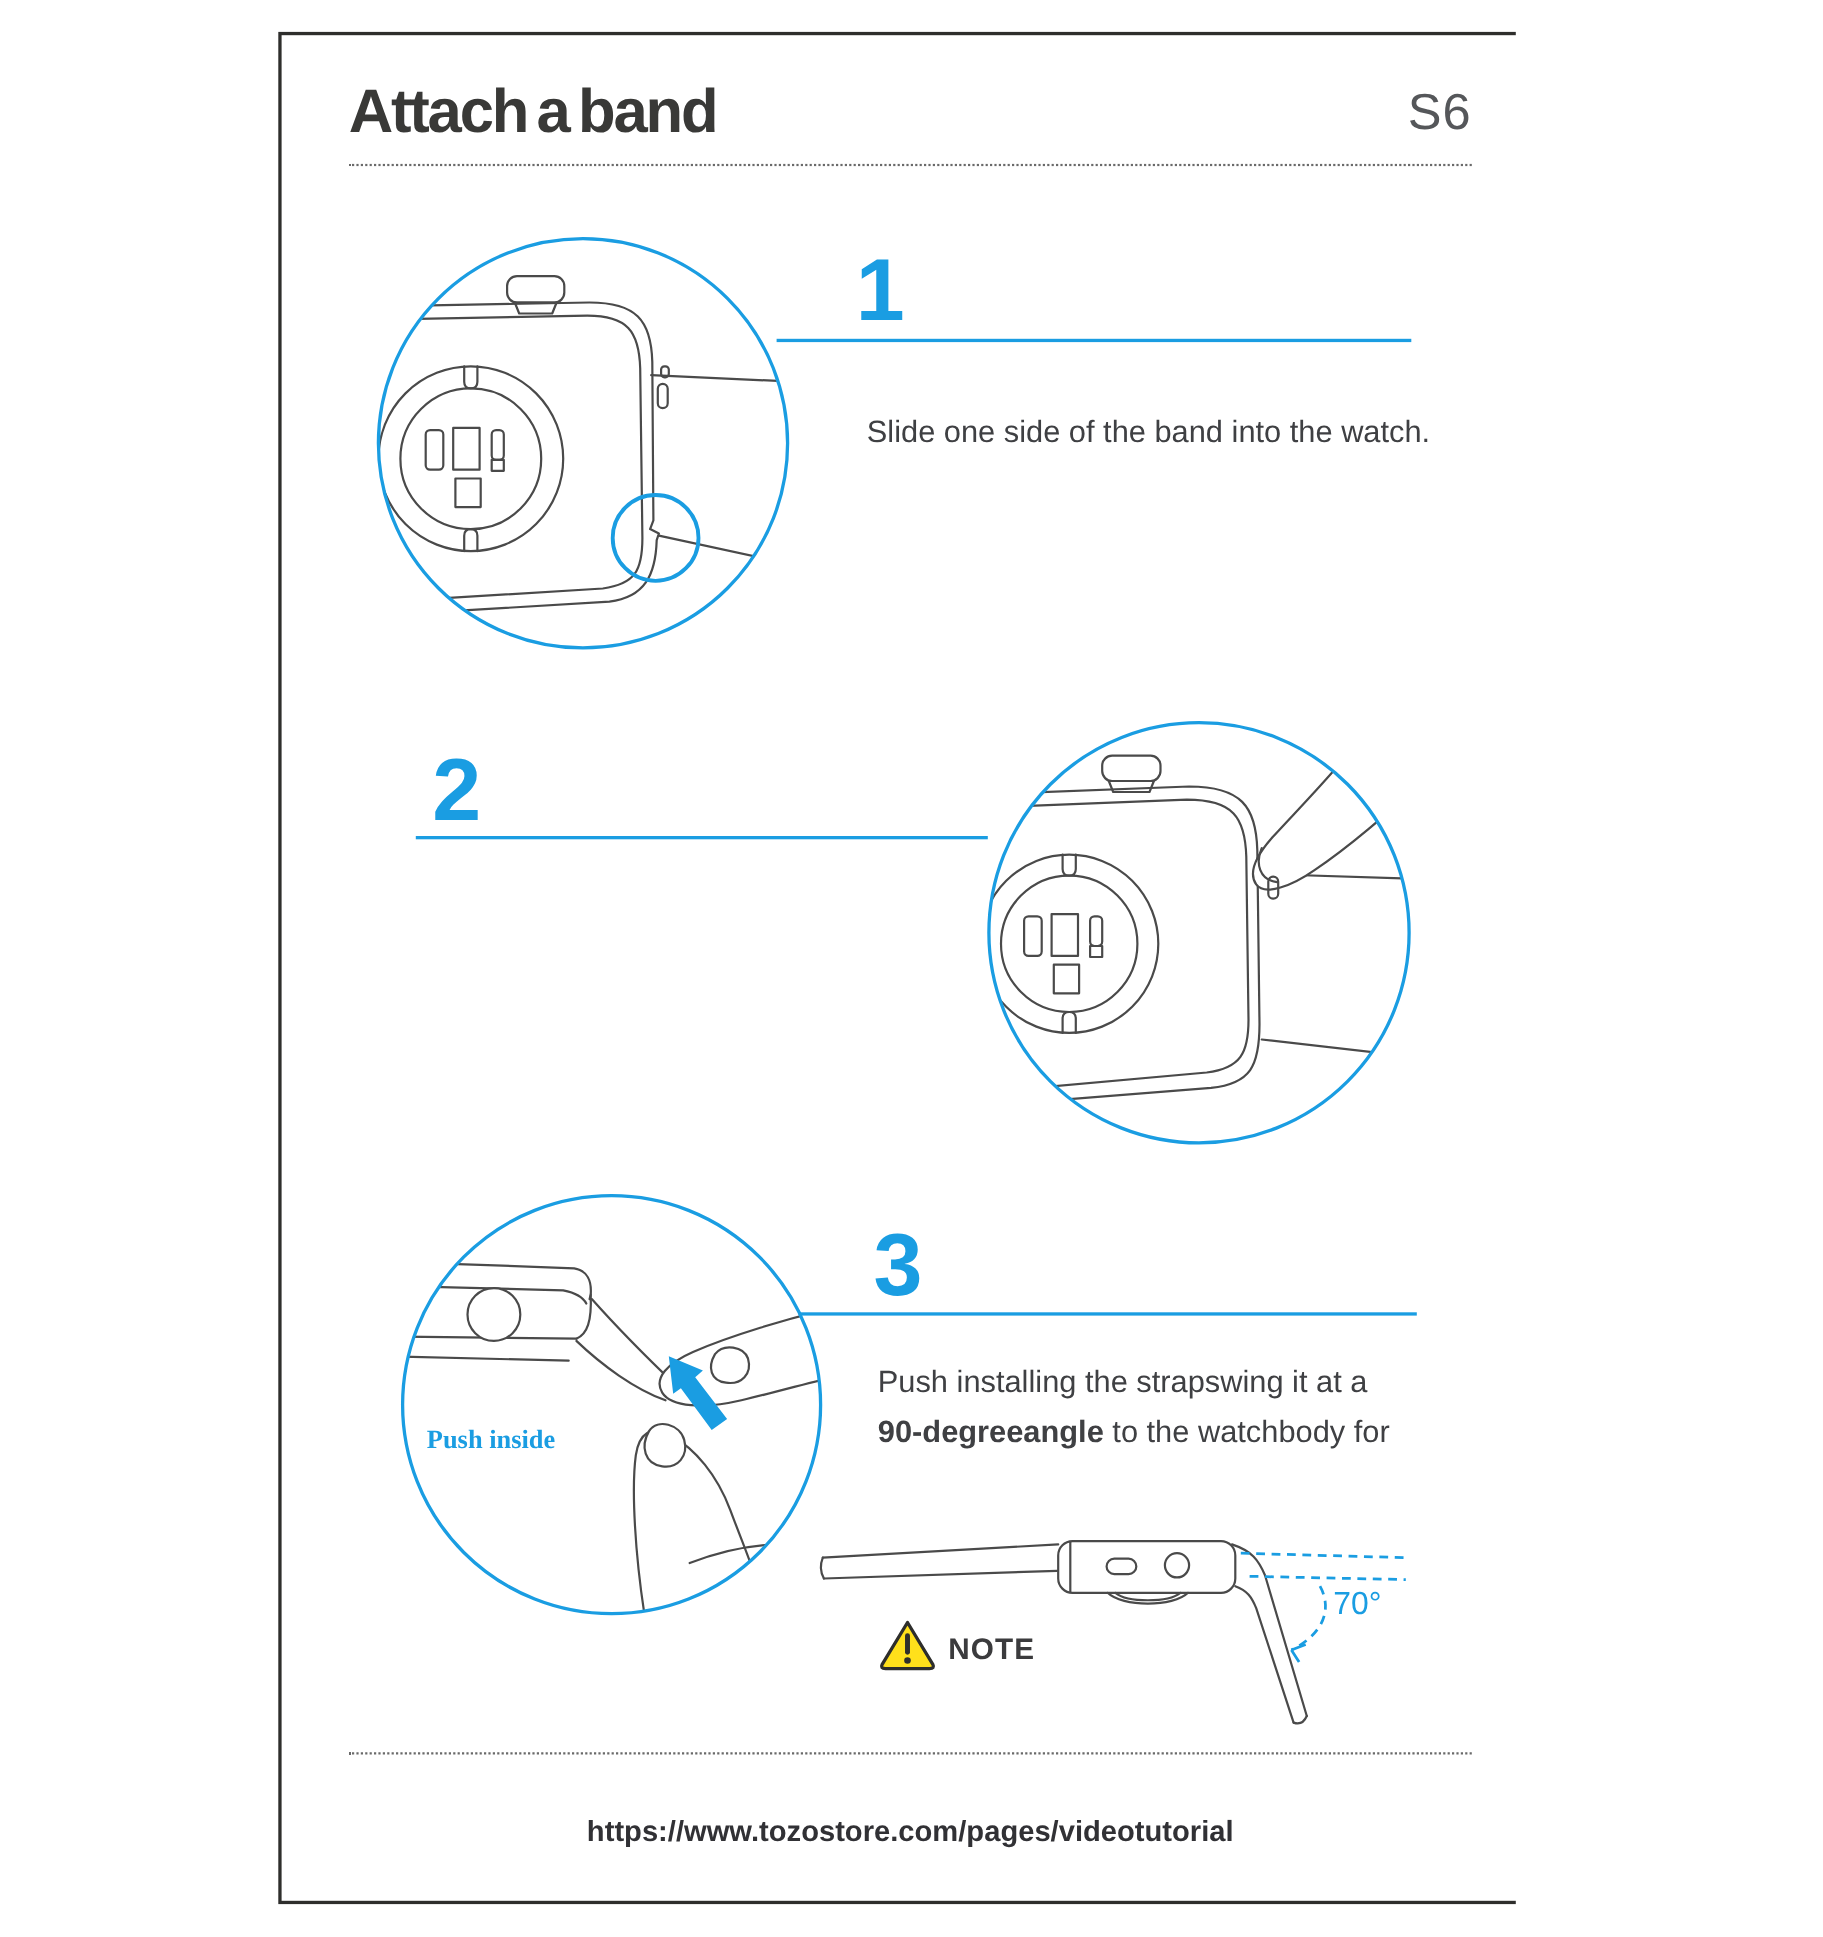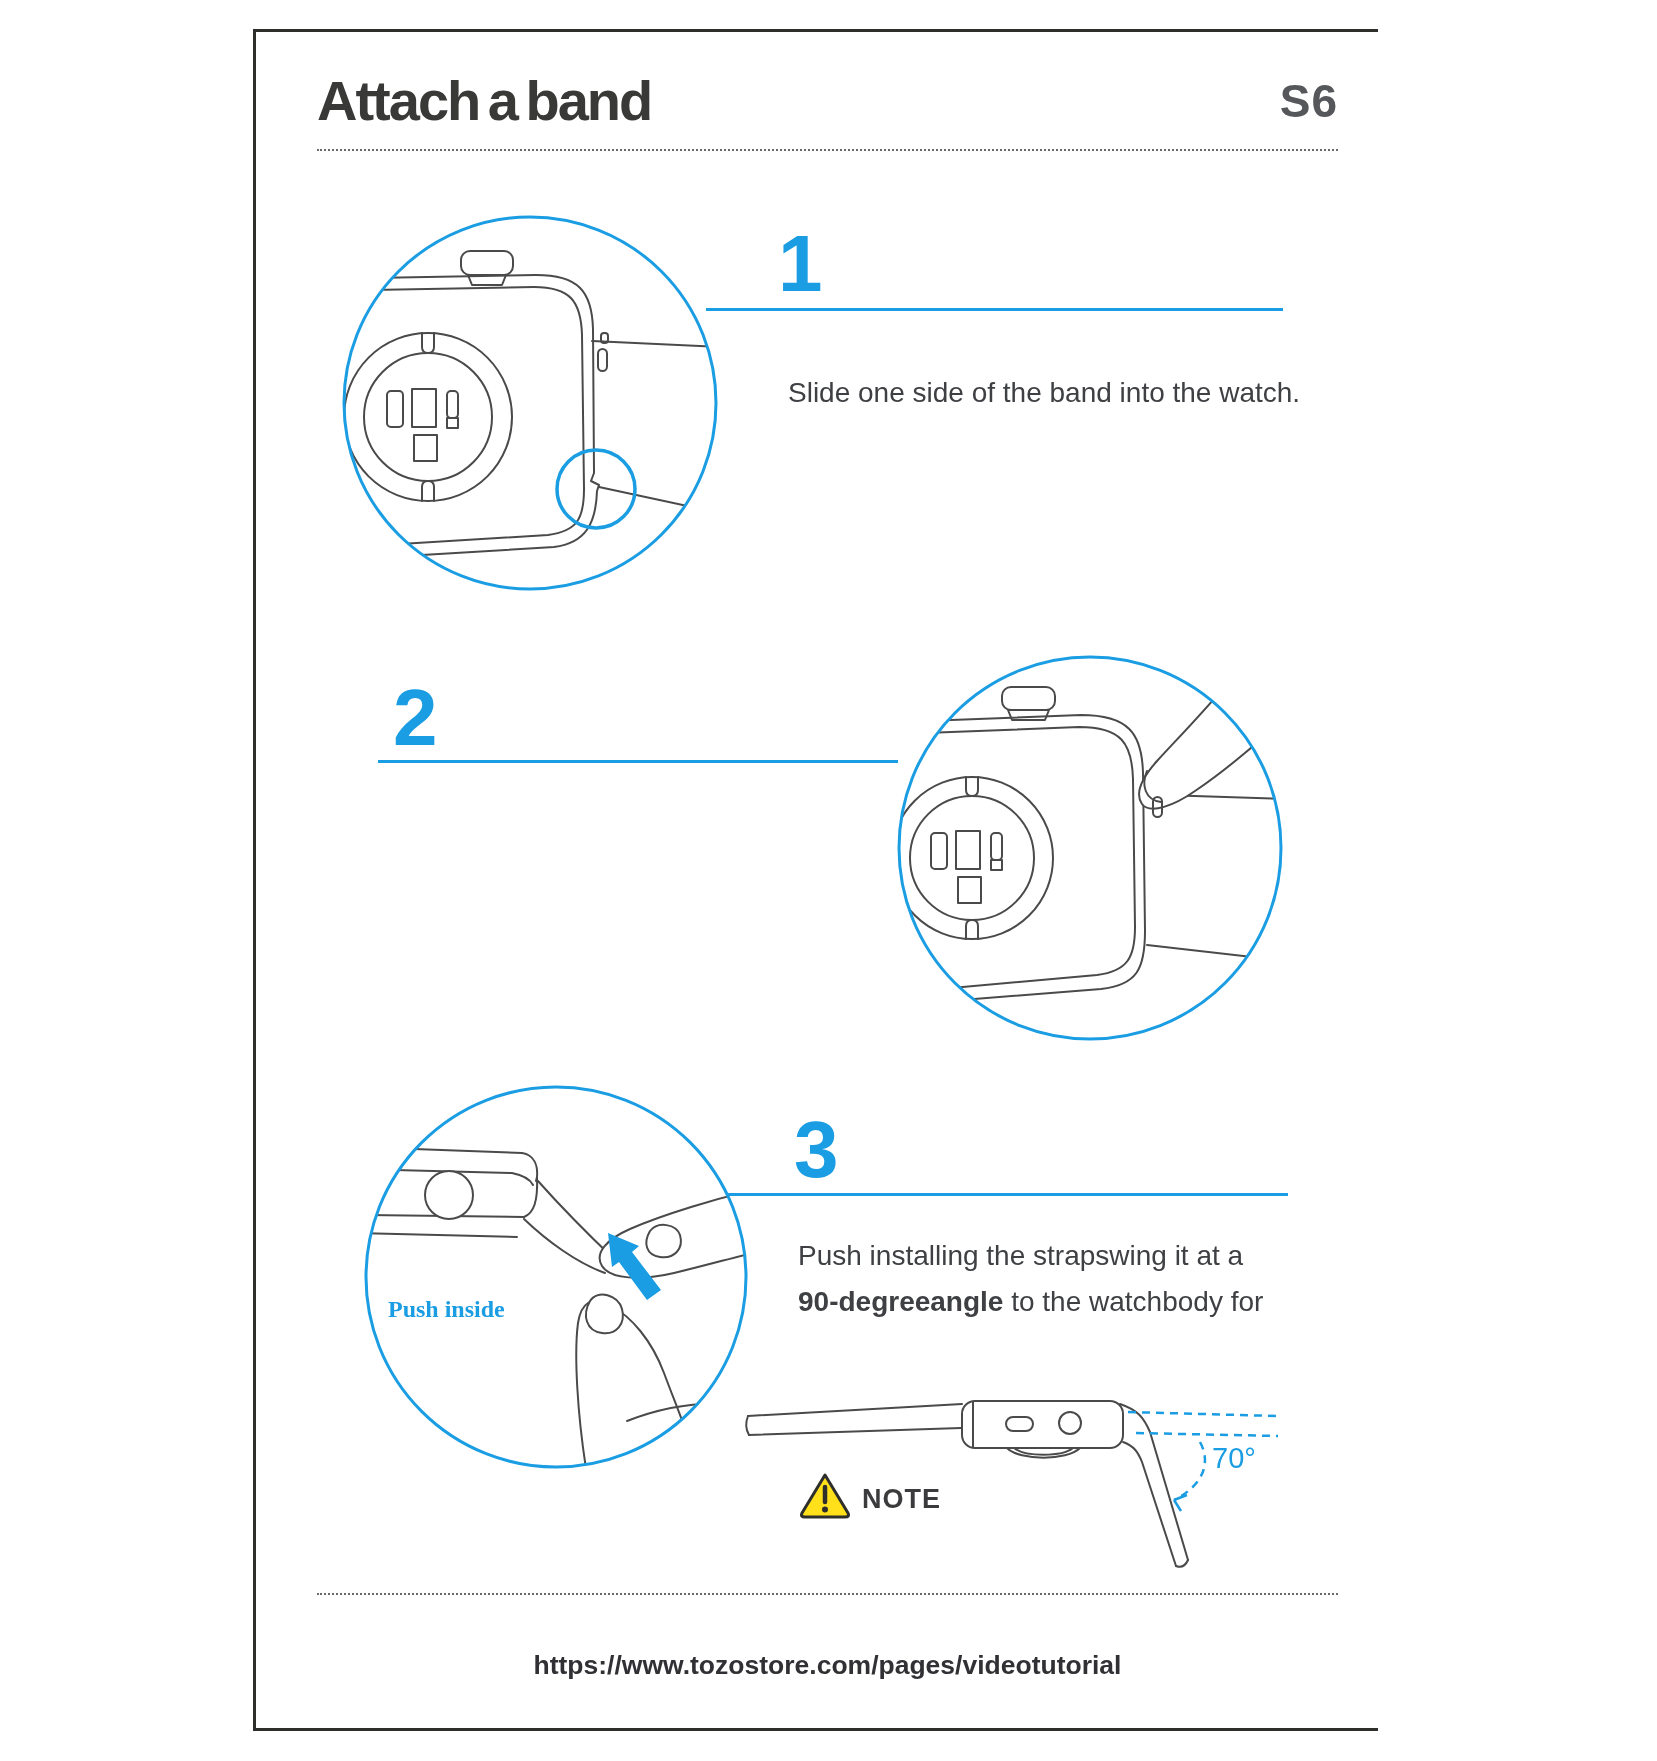--- a/index.html
+++ b/index.html
@@ -29,21 +29,21 @@
   .page-title{
     position:absolute;left:317px;top:70px;
     font-size:56px;font-weight:800;line-height:1.1;
     letter-spacing:-2px;word-spacing:-5px;
     color:var(--ink-title);
     margin:0;
   }
   .model{
     position:absolute;left:1188px;top:78px;width:150px;
     text-align:right;
-    font-size:46px;font-weight:700;line-height:1;
+    font-size:46px;font-weight:400;line-height:1;
     color:var(--model-gray);
     letter-spacing:1px;
   }
   .dots{
     position:absolute;left:317px;width:1021px;height:0;
     border-top:2px dotted #6a6a6a;
   }
   .dots-top{top:149px;}
   .dots-bottom{top:1593px;}
   .step-num{

